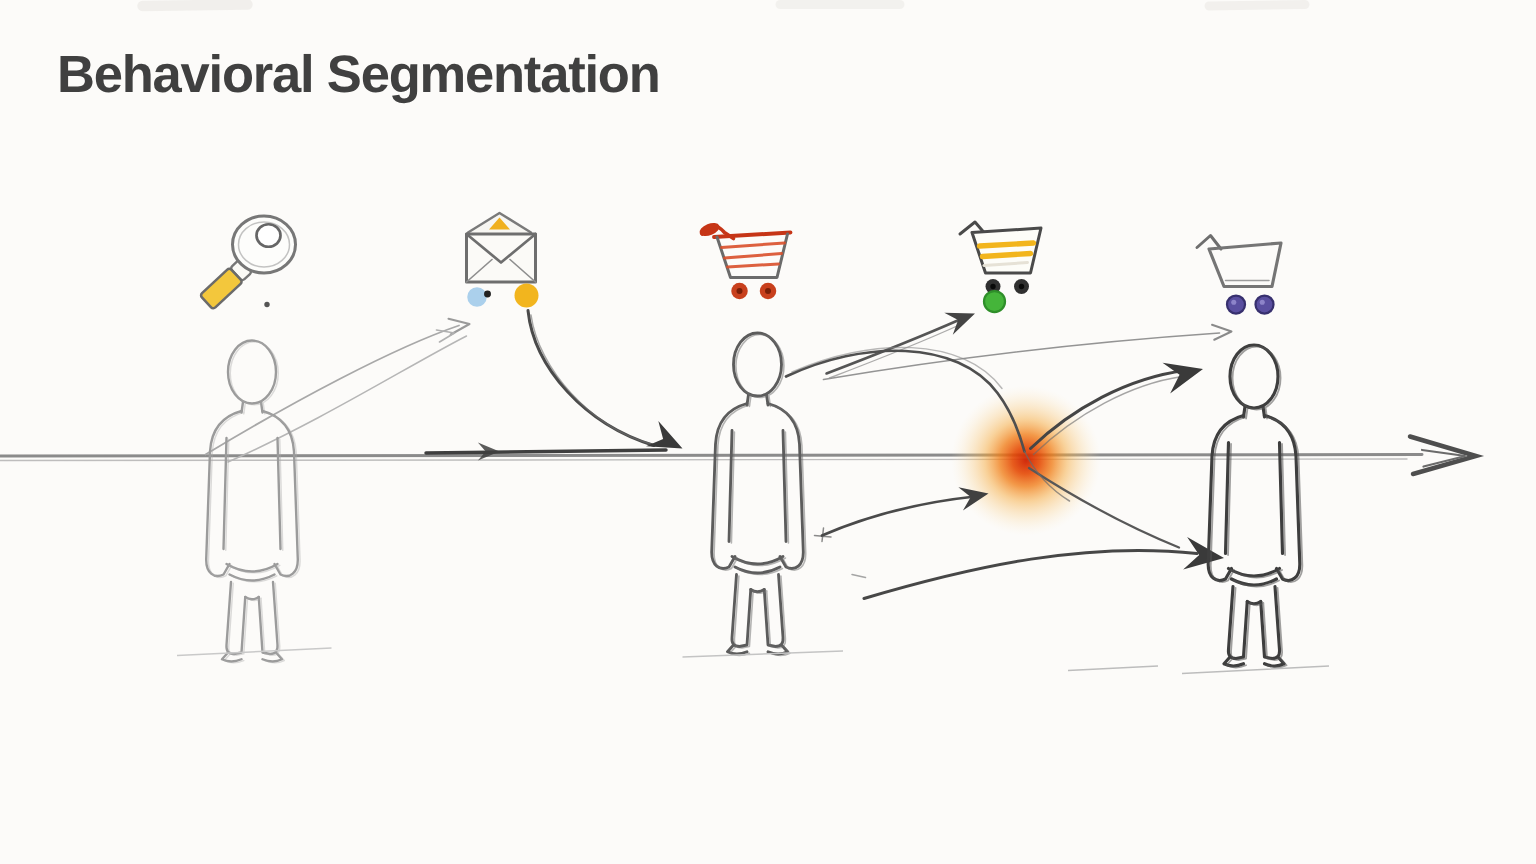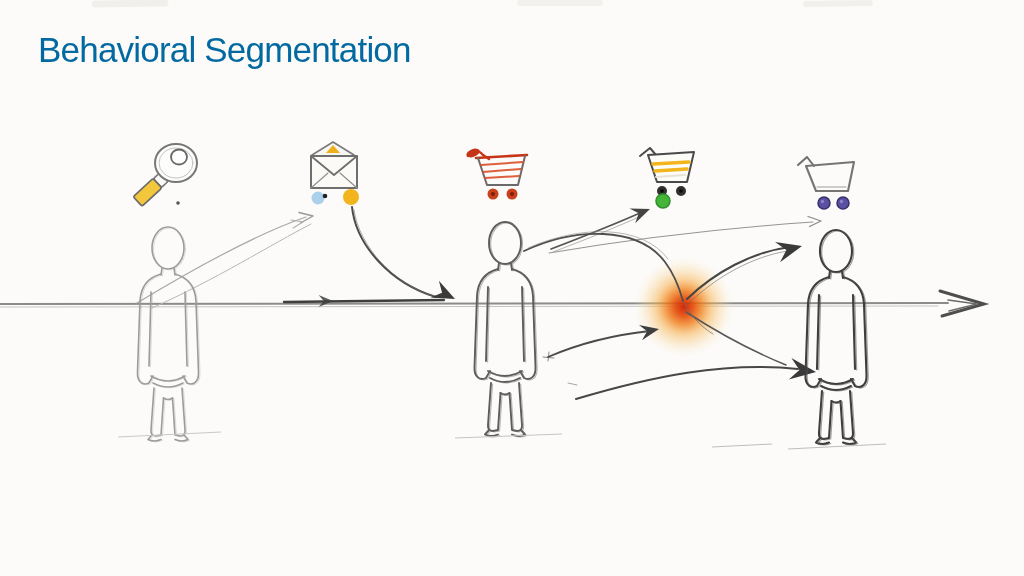--- a/index.html
+++ b/index.html
@@ -1,19 +1,19 @@
 <!DOCTYPE html>
 <html><head>
 <meta charset="utf-8">
 <style>
   html,body{margin:0;padding:0;background:#e8e8e8;}
   .stage{position:relative;width:1024px;height:576px;background:#fcfbf9;overflow:hidden;
          font-family:"Liberation Sans",sans-serif;}
-  .title{position:absolute;left:38px;top:30px;font-size:35px;font-weight:400;
-         color:#0369a1;letter-spacing:-0.8px;}
+  .title{position:absolute;left:38px;top:30px;font-size:35px;font-weight:700;
+         color:#404040;letter-spacing:-0.8px;}
   svg{position:absolute;left:0;top:0;}
 </style>
 </head>
 <body>
 
 <div class="stage">
 
   <div class="title">Behavioral Segmentation</div>
 
   <svg width="1024" height="576" viewBox="0 0 1024 576">

